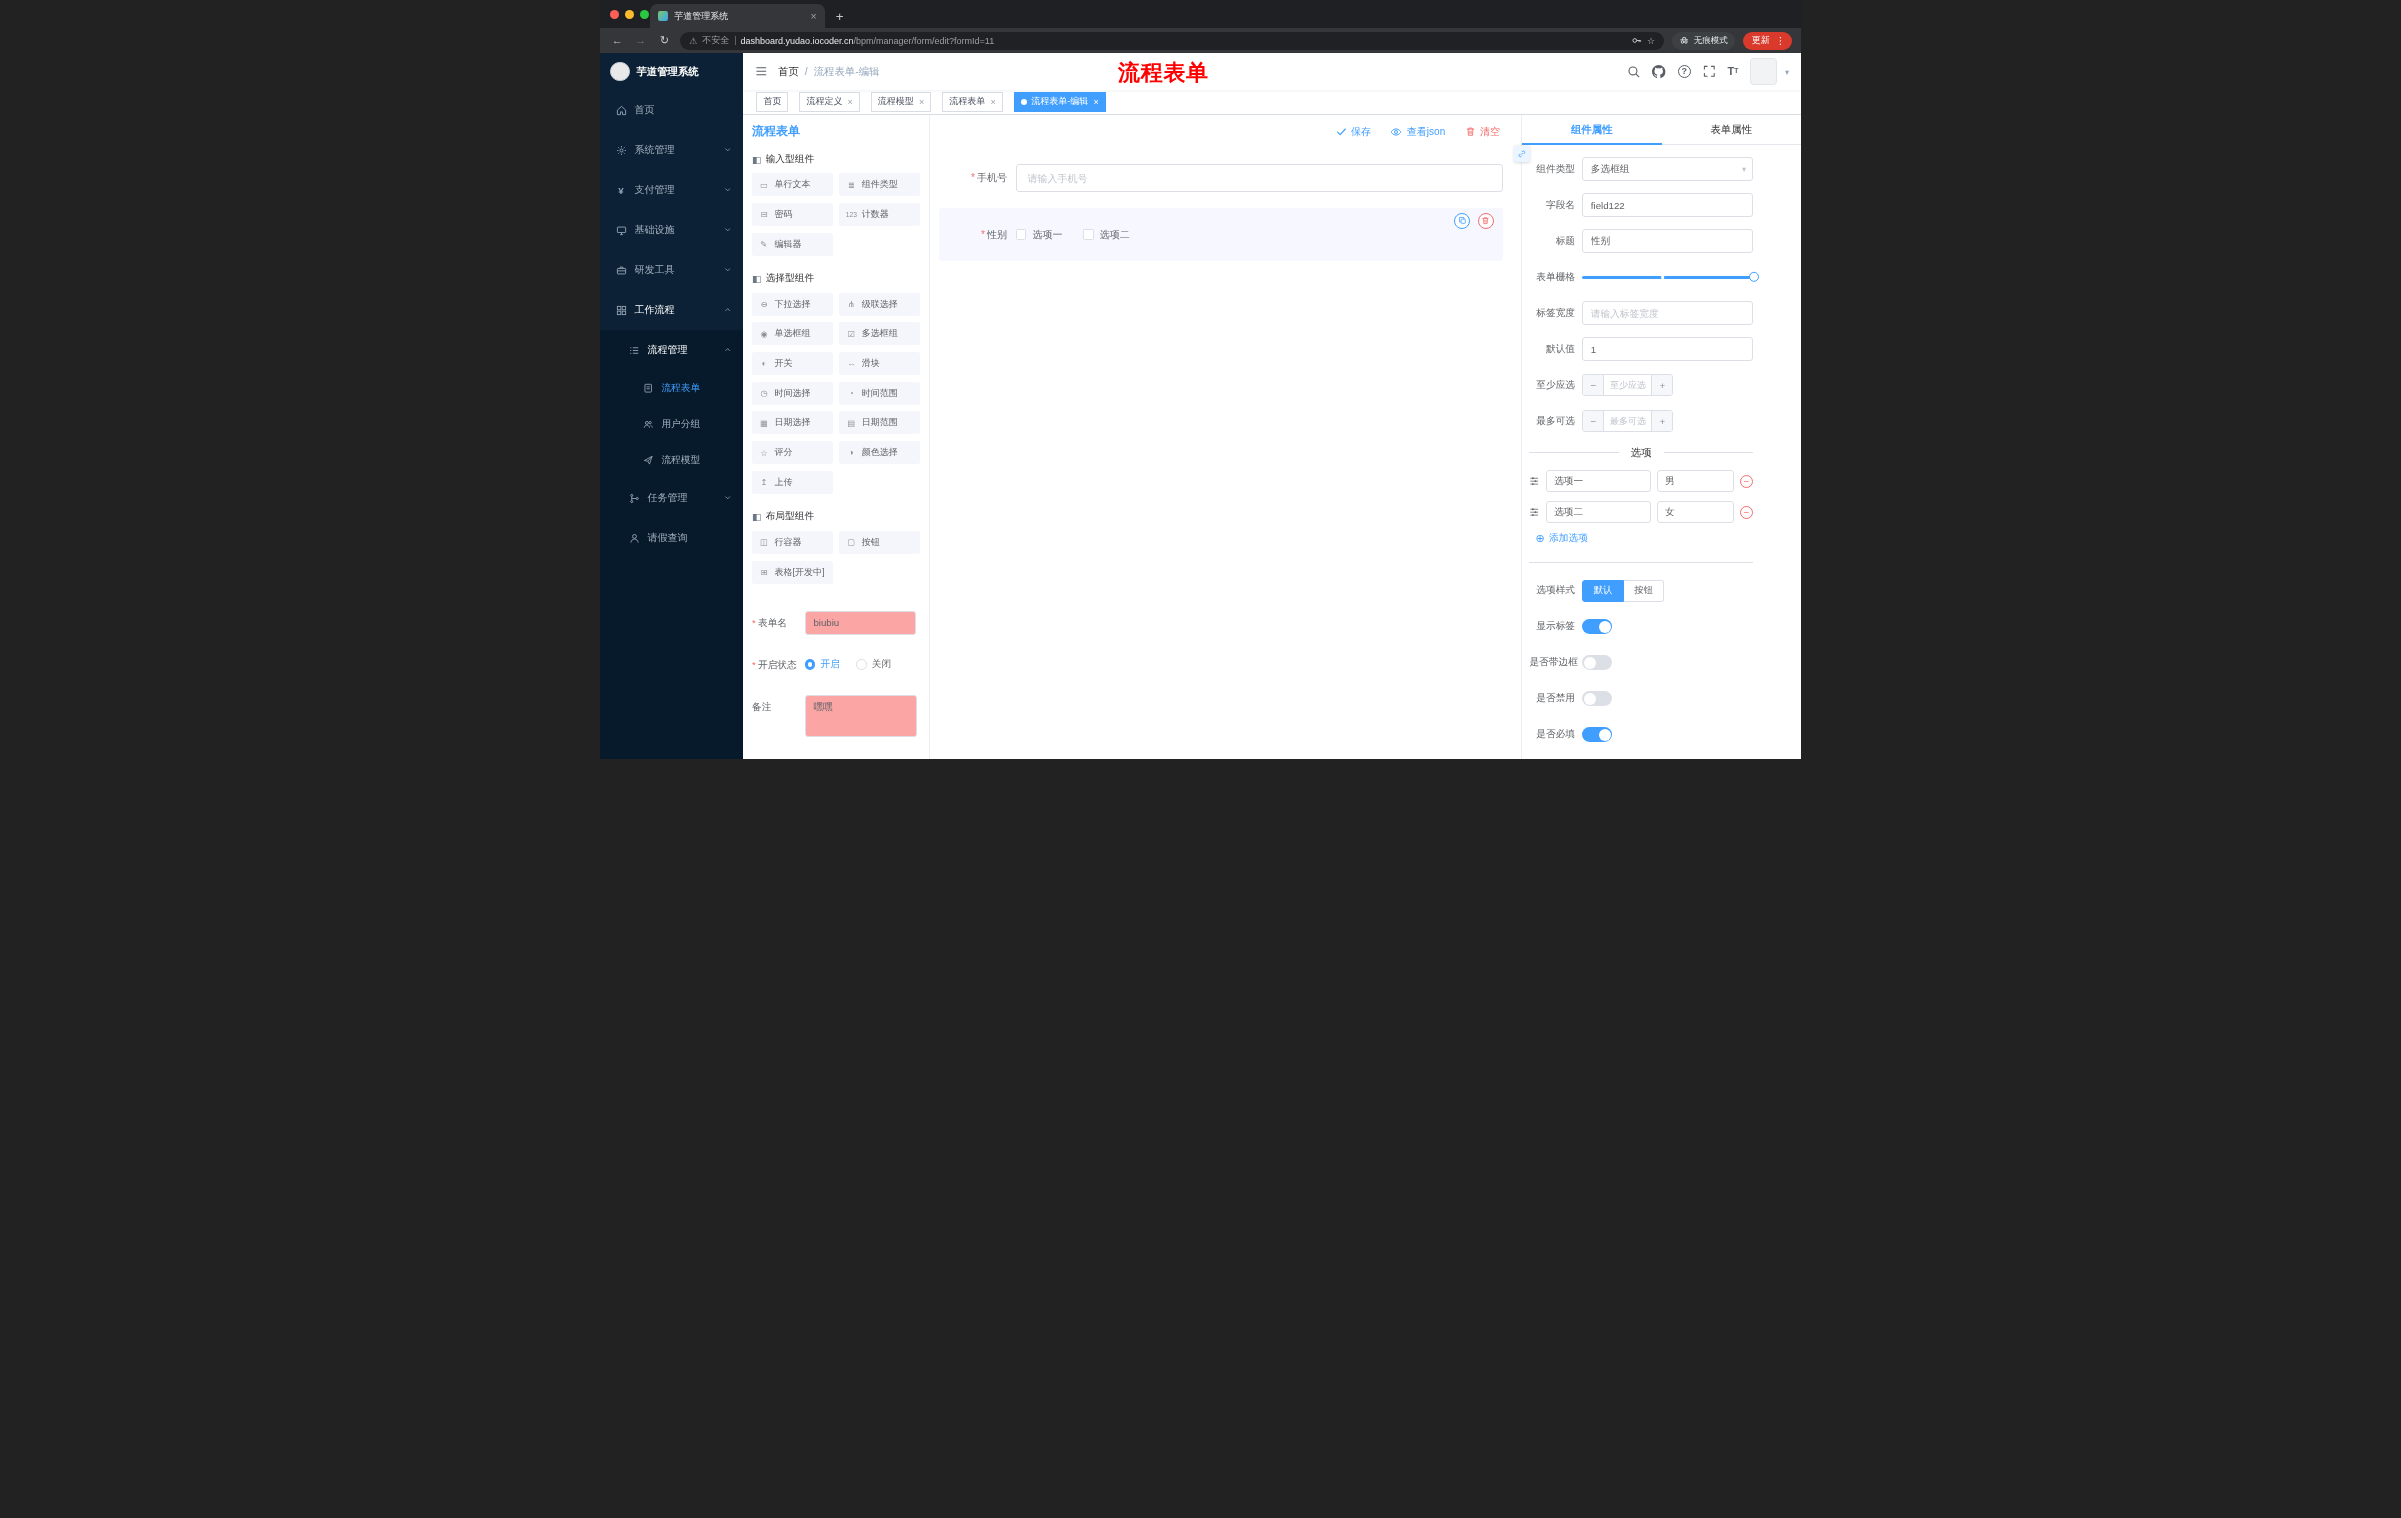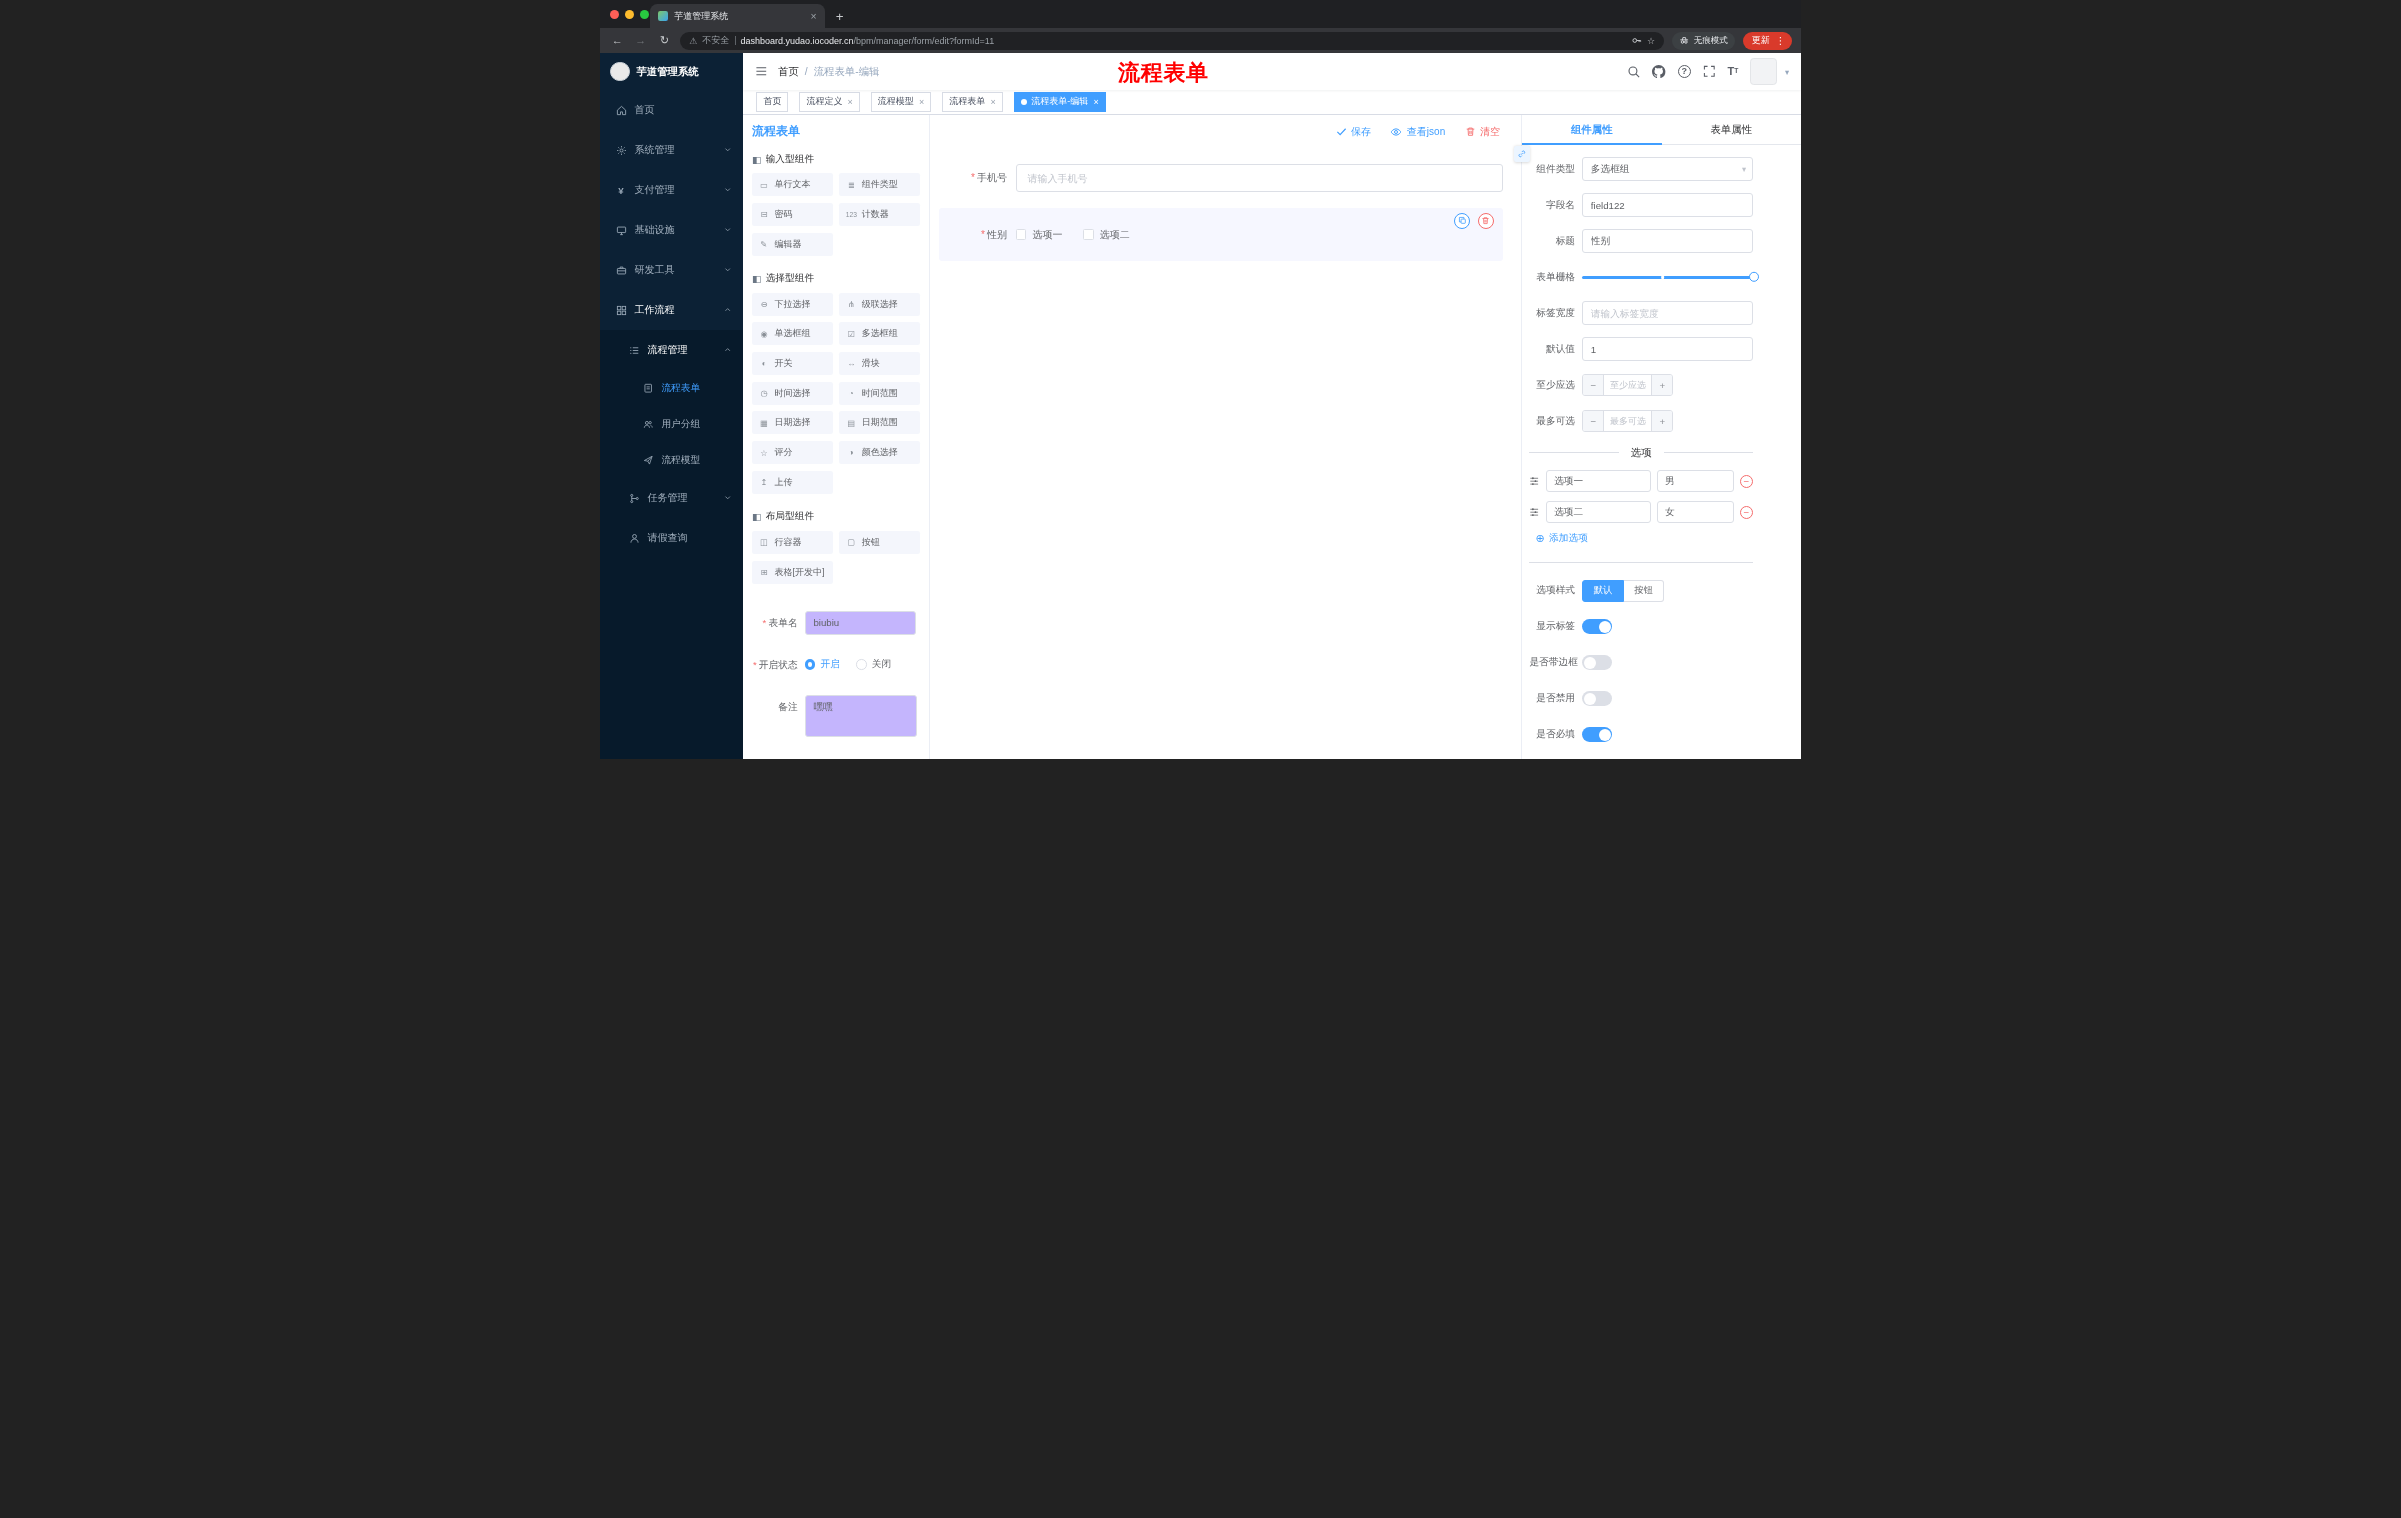--- a/index.html
+++ b/index.html
@@ -79,23 +79,23 @@
   .dtitle{color:#409eff;font-size:12px;font-weight:bold;height:18px;line-height:18px}
   .sechead{display:flex;align-items:center;gap:4.5px;font-size:9.7px;color:#303133;margin:12px 0 7.4px;height:13.4px}
   .sechead.mt{margin-top:16.3px}
   .secic{color:#6b7785;font-size:9.7px}
   .pgrid{display:grid;grid-template-columns:1fr 1fr;gap:6.7px}
   .pitem{height:23px;background:#f4f6fc;border-radius:2.2px;display:flex;align-items:center;gap:4.5px;padding:0 6px;font-size:9px;color:#606266;cursor:move;white-space:nowrap;overflow:hidden}
   .picon{width:12px;text-align:center;color:#8a9097;font-size:8.2px;flex-shrink:0}
 
   .lform{margin-top:27px;display:flex;flex-direction:column;gap:18px;font-size:9.7px;color:#606266}
   .lrow{display:flex;align-items:flex-start}
-  .llabel{width:53px;text-align:right;padding-right:7.4px;line-height:24px;flex-shrink:0;white-space:nowrap}
+  .llabel{width:53px;text-align:left;padding-right:7.4px;line-height:24px;flex-shrink:0;white-space:nowrap}
   .req::before{content:"*";color:#f56c6c;margin-right:2.2px}
-  .inp{height:24px;border:0.7px solid #dcdfe6;border-radius:3px;padding:0 7.4px;font-size:9.7px;color:#606266;width:111px;font-family:inherit;outline:none;background:#c4b5fd}
+  .inp{height:24px;border:0.7px solid #dcdfe6;border-radius:3px;padding:0 7.4px;font-size:9.7px;color:#606266;width:111px;font-family:inherit;outline:none;background:#fca5a5}
   .inp::placeholder{color:#c0c4cc}
   .ta{height:42px;width:112px;resize:none;padding:4.5px 7.4px;line-height:1.4}
   .radios{display:flex;align-items:center;gap:16.3px;height:24px}
   .radio{display:flex;align-items:center;gap:5.2px;cursor:pointer}
   .rdot{width:10.4px;height:10.4px;border-radius:50%;border:0.7px solid #dcdfe6;background:#fff}
   .rdot.on{border:3px solid #409eff}
   .rlabel.on{color:#409eff}
 
   .centercol{flex:1;display:flex;flex-direction:column;min-width:0;border-right:0.7px solid #ebeef5}
   .actions{height:33px;display:flex;align-items:center;justify-content:flex-end;gap:19.3px;padding:0 21px;flex-shrink:0;font-size:10px}

